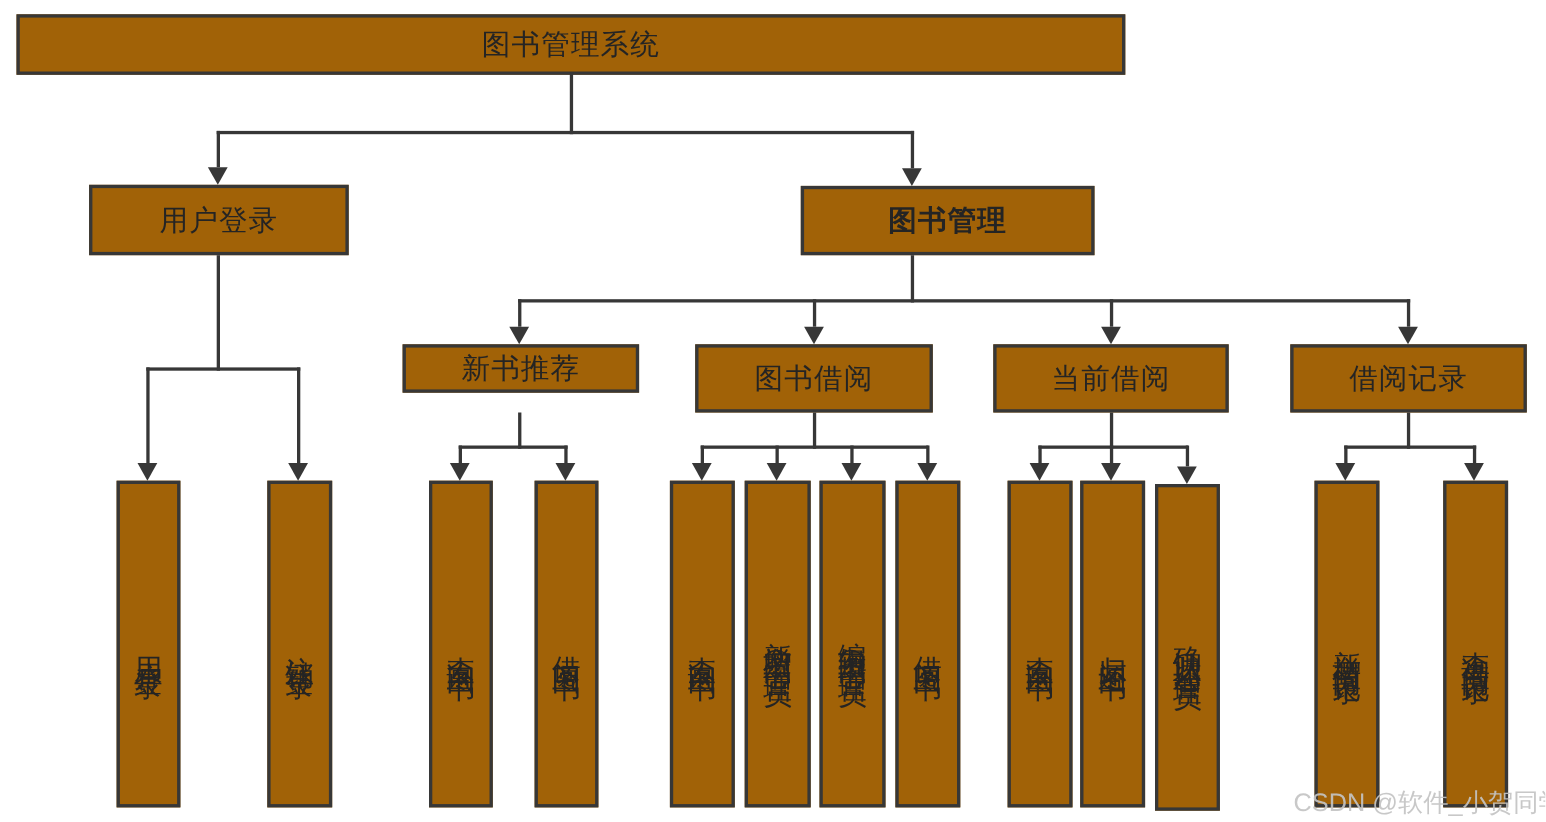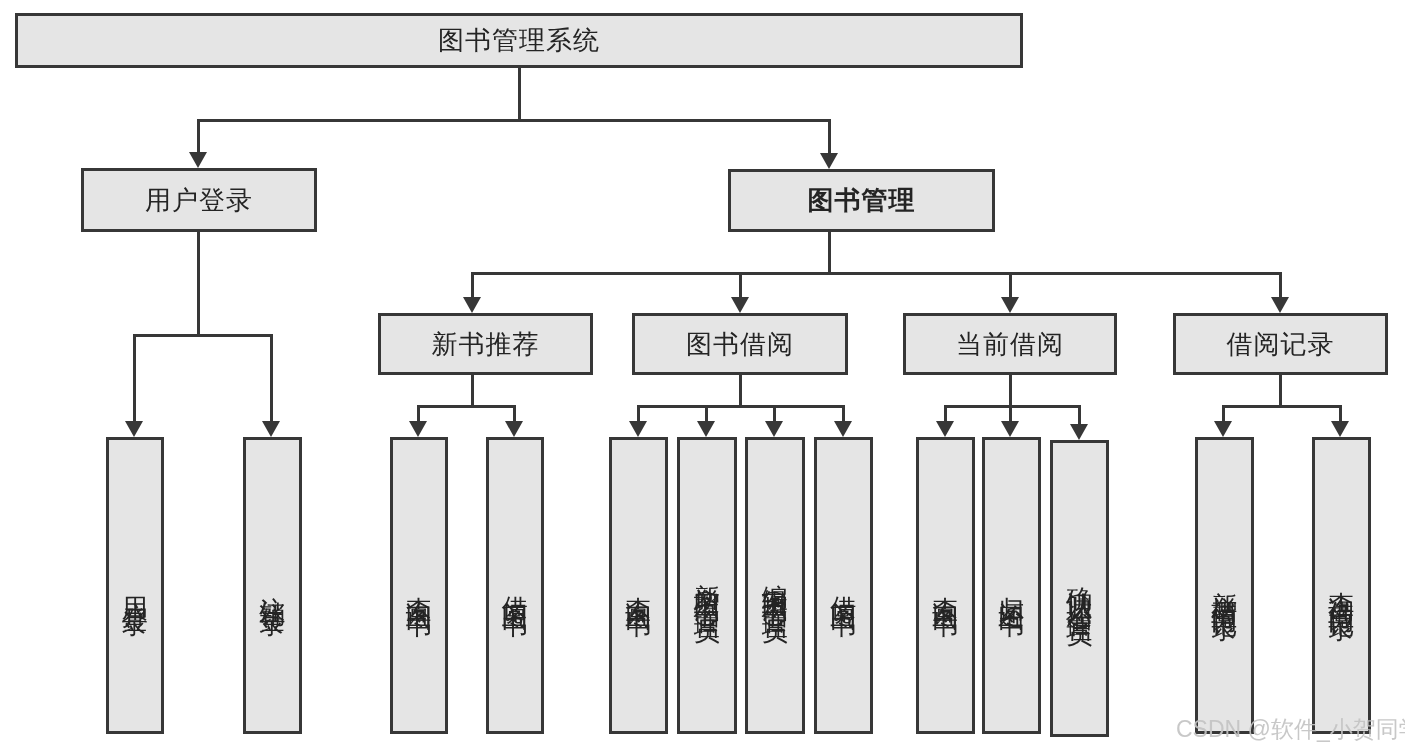--- a/index.html
+++ b/index.html
@@ -8,21 +8,21 @@
     width:1405px;height:747px;
     background:#ffffff;
     font-family:"Liberation Sans","DejaVu Sans",sans-serif;
     color:#242424;
     overflow:hidden;
   }
   .box{
     position:absolute;
     box-sizing:border-box;
     border:3px solid #373737;
-    background:#e5e5e5;
+    background:#a16207;
     display:flex;
     align-items:center;
     justify-content:center;
     font-size:26px;
     letter-spacing:1px;
   }
   .box span{white-space:nowrap;}
   .tall span{
     writing-mode:vertical-rl;
     text-orientation:mixed;
@@ -79,21 +79,21 @@
   <div class="ar" style="left:133px;top:334px;height:87px;"></div>
   <div class="ar" style="left:270px;top:334px;height:87px;"></div>
 
   <div class="vl" style="left:828px;top:232px;height:43px;"></div>
   <div class="hl" style="left:471px;top:272px;width:811px;"></div>
   <div class="ar" style="left:471px;top:272px;height:25px;"></div>
   <div class="ar" style="left:739px;top:272px;height:25px;"></div>
   <div class="ar" style="left:1009px;top:272px;height:25px;"></div>
   <div class="ar" style="left:1279px;top:272px;height:25px;"></div>
 
-  <div class="box" style="left:366px;top:313px;width:215px;height:62px;margin-left:12px;">
+  <div class="box" style="left:366px;top:313px;width:215px;height:44px;">
     <span>新书推荐</span>
   </div>
   <div class="box" style="left:632px;top:313px;width:216px;height:62px;">
     <span>图书借阅</span>
   </div>
   <div class="box" style="left:903px;top:313px;width:214px;height:62px;text-align:right;">
     <span>当前借阅</span>
   </div>
   <div class="box" style="left:1173px;top:313px;width:215px;height:62px;align-items:center;">
     <span>借阅记录</span>

